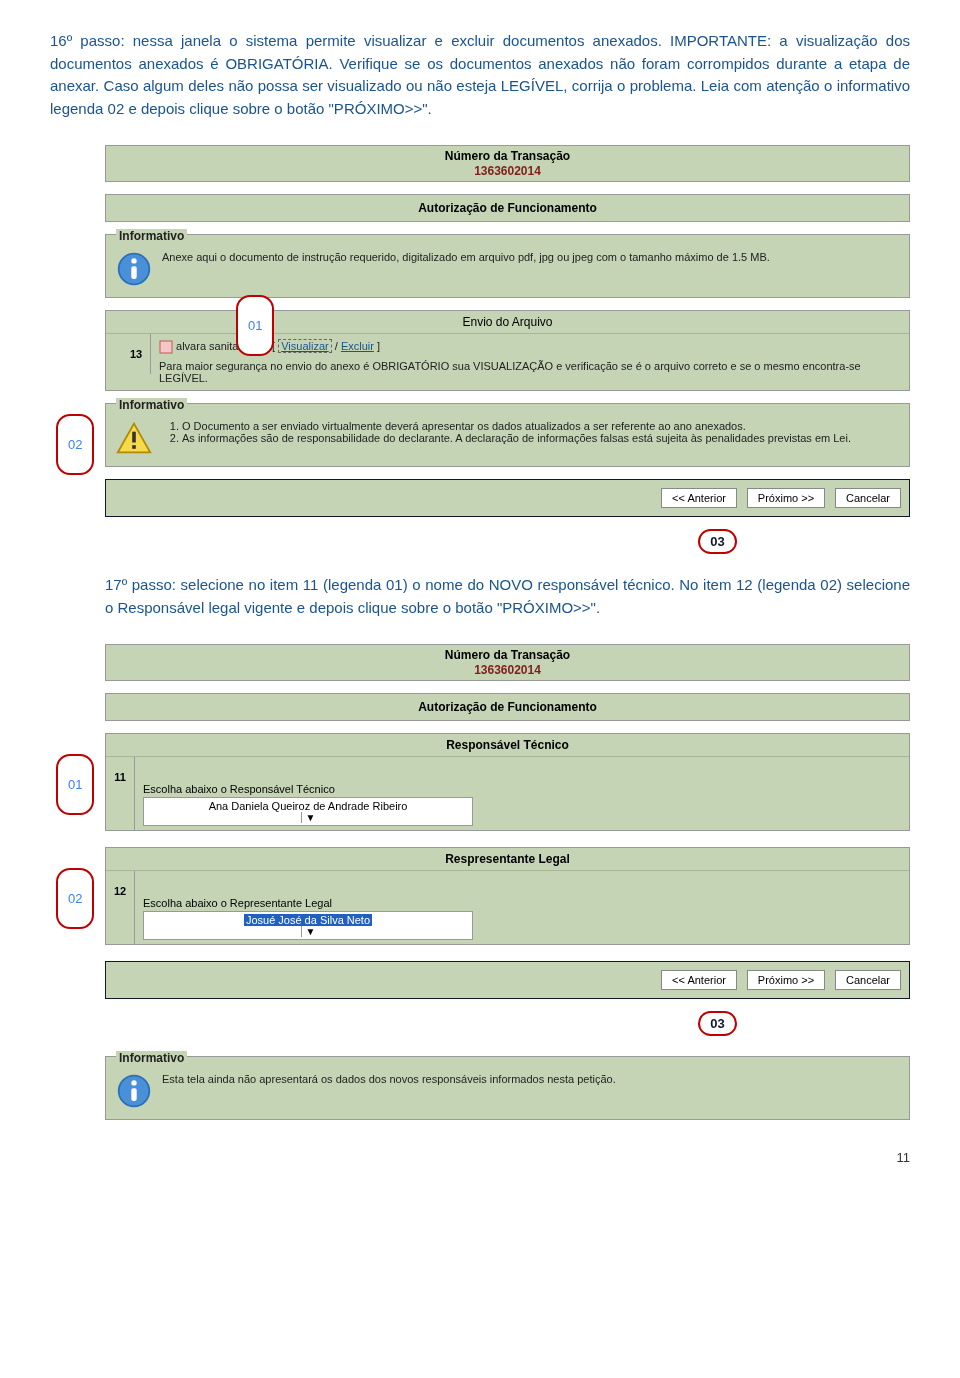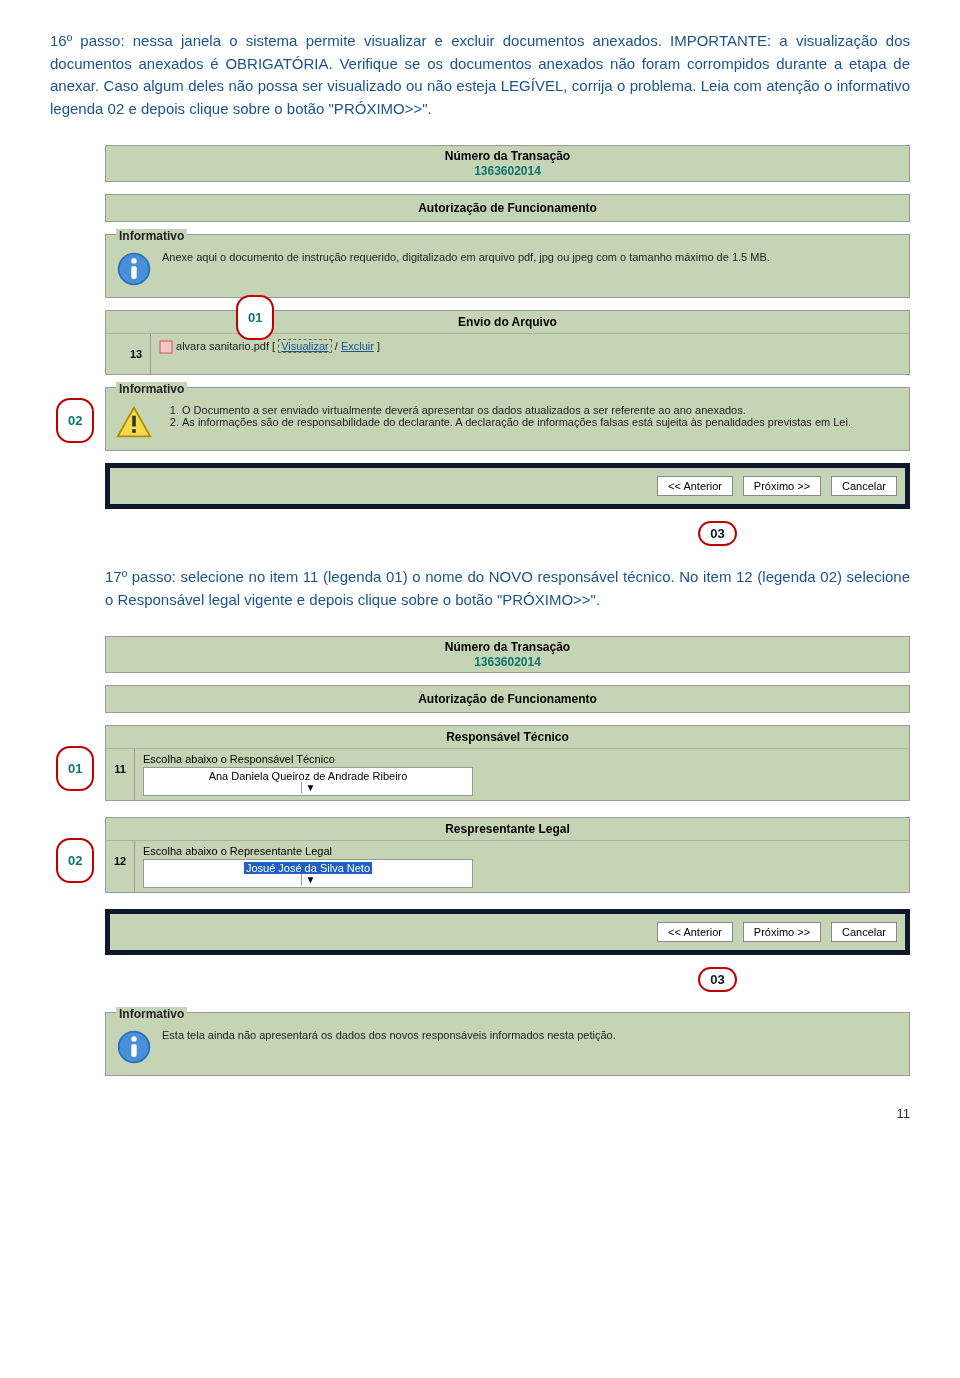--- a/index.html
+++ b/index.html
@@ -25,21 +25,21 @@
     position: relative;
   }
   .panel-title {
     text-align: center;
     font-weight: bold;
     font-size: 12px;
     padding: 3px 0 1px 0;
   }
   .panel-value {
     text-align: center;
-    color: #0f766e;
+    color: #7f1d1d;
     font-weight: bold;
     font-size: 12px;
     padding-bottom: 3px;
   }
   .panel-single {
     text-align: center;
     font-weight: bold;
     font-size: 12px;
     padding: 6px 0;
     border-radius: 6px;
@@ -79,21 +79,21 @@
     flex-shrink: 0;
   }
   .envio-panel {
     border: 1px solid #999;
     background: #c5d4b5;
     margin-bottom: 12px;
     position: relative;
   }
   .envio-title {
     text-align: center;
-    font-weight: bold;
+    font-weight: normal;
     font-size: 12px;
     padding: 4px 0;
     border-bottom: 1px solid rgba(0,0,0,0.15);
   }
   .envio-body {
     display: flex;
     align-items: flex-start;
   }
   .row-num {
     border-right: 1px solid #999;
@@ -120,43 +120,43 @@
   }
   .file-link {
     color: #1a5490;
     text-decoration: underline;
   }
   .vis-link {
     border: 1px dashed #666;
     padding: 0 2px;
   }
   .buttons-panel {
-    border: 5px solid #0f172a;
+    border: 1px solid #0f172a;
     background: #c5d4b5;
     padding: 8px;
     text-align: right;
     margin-bottom: 12px;
   }
   .btn {
     display: inline-block;
     background: #fff;
     border: 1px solid #888;
     padding: 3px 10px;
     font-size: 11px;
     margin-left: 6px;
     cursor: pointer;
   }
   .callout {
     position: absolute;
     border: 2.5px solid #c00000;
     border-radius: 14px;
-    color: #0f766e;
-    font-weight: bold;
+    color: #3b82f6;
+    font-weight: normal;
     font-size: 13px;
-    padding: 13px 10px;
+    padding: 21px 10px;
     background: #fff;
     text-align: center;
     z-index: 10;
   }
   .callout-inline {
     border: 2.5px solid #c00000;
     border-radius: 14px;
     color: #0f172a;
     font-weight: bold;
     font-size: 13px;
@@ -198,20 +198,21 @@
     font-size: 11px;
     font-weight: bold;
     width: 18px;
     text-align: center;
     flex-shrink: 0;
   }
   .resp-content {
     flex: 1;
     padding: 4px 8px;
     font-size: 11px;
+    margin-top: 22px;
   }
   .dropdown {
     width: 320px;
     background: #fff;
     border: 1px solid #999;
     font-size: 11px;
     padding: 2px 4px;
     display: flex;
     justify-content: space-between;
     align-items: center;
@@ -279,20 +280,21 @@
           <svg class="file-icon" width="14" height="14" viewBox="0 0 14 14">
             <rect x="1" y="1" width="12" height="12" fill="#f4c6c6" stroke="#c55"></rect>
           </svg>
           <span>alvara sanitario.pdf</span>
           <span>[</span>
           <a class="file-link vis-link">Visualizar</a>
           <span>/</span>
           <a class="file-link">Excluir</a>
           <span>]</span>
         </div>
+        <div>Para maior segurança no envio do anexo é OBRIGATÓRIO sua VISUALIZAÇÃO e verificação se é o arquivo correto e se o mesmo encontra-se LEGÍVEL.</div>
       </div>
     </div>
   </div>
 
   <div class="fieldset-box" style="position:relative;">
     <div class="callout left-callout" style="top:10px;">02</div>
     <span class="fieldset-label">Informativo</span>
     <div class="info-row">
       <svg class="warn-icon" viewBox="0 0 40 40">
         <polygon points="20,4 38,36 2,36" fill="#f7d94c" stroke="#b08a00" stroke-width="2"></polygon>

